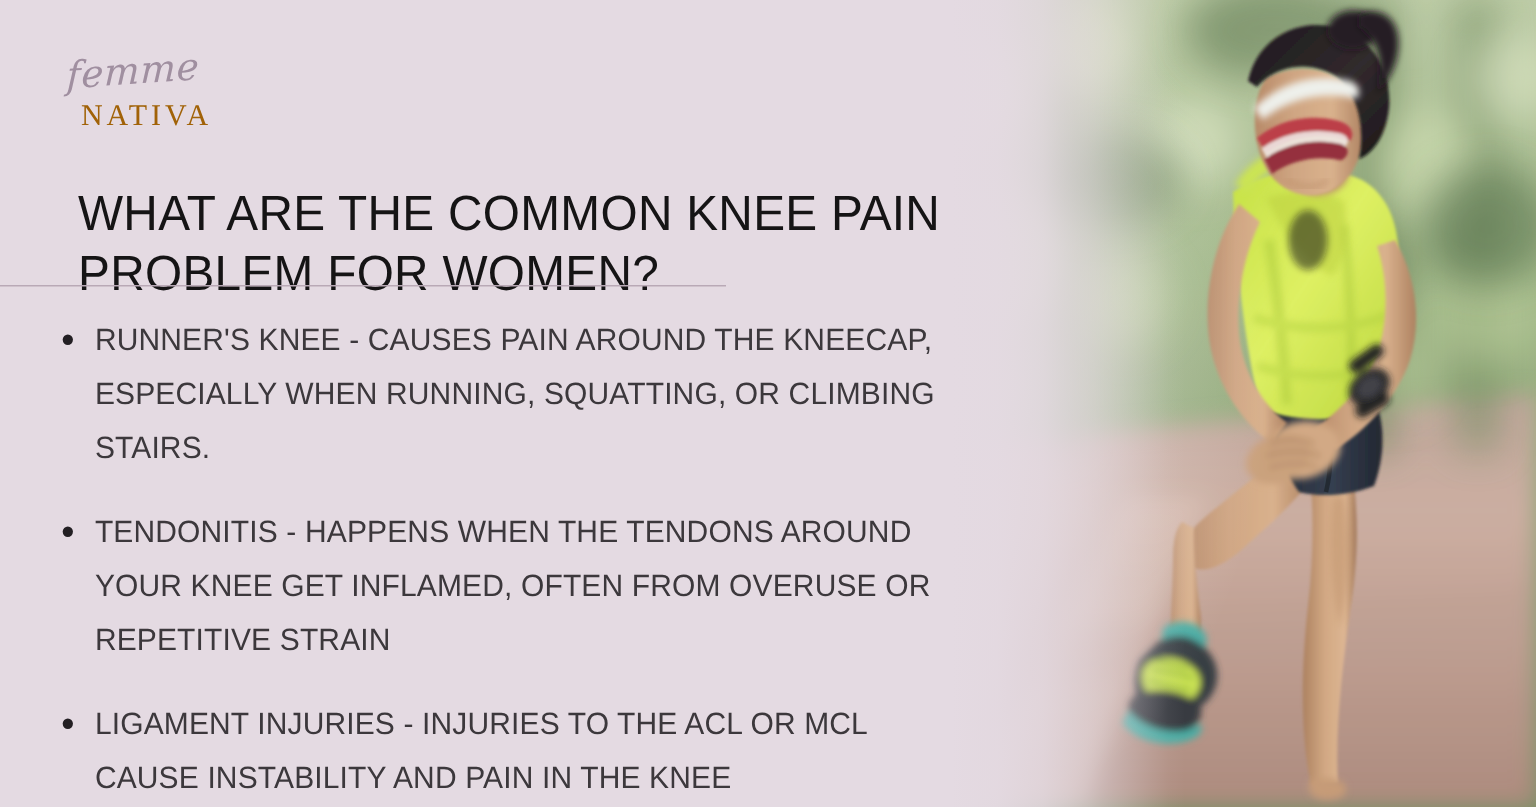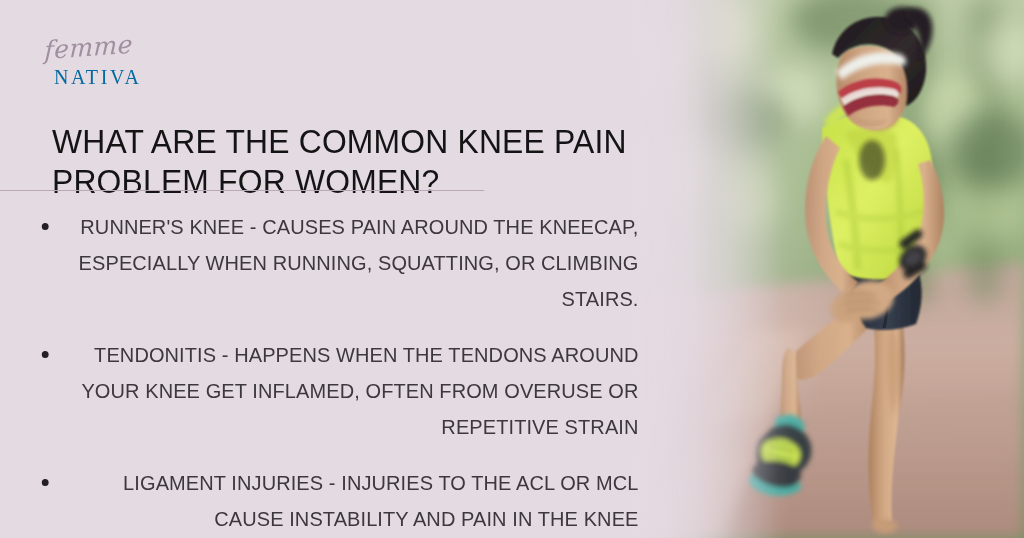--- a/index.html
+++ b/index.html
@@ -93,21 +93,21 @@
     transform: rotate(-4deg) skewX(-6deg);
     transform-origin: left bottom;
   }
   .logo-serif {
     position: absolute;
     left: 10px;
     top: 30px;
     font-family: "Liberation Serif", serif;
     font-size: 20px;
     font-weight: 400;
-    color: #0369a1;
+    color: #a16207;
     letter-spacing: 2.6px;
   }
 
   
   .headline {
     position: absolute;
     left: 52px;
     top: 100px;
     width: 620px;
     font-family: "Liberation Sans", sans-serif;
@@ -402,21 +402,21 @@
     <div class="logo">
       <div class="logo-script">femme</div>
       <div class="logo-serif">NATIVA</div>
     </div>
 
     <h1 class="headline">WHAT ARE THE COMMON KNEE PAIN
 PROBLEM FOR WOMEN?</h1>
 
     <div class="divider"></div>
 
-    <ul class="bullets" style="list-style:none;margin:0;padding:0;text-align:right;">
+    <ul class="bullets" style="list-style:none;margin:0;padding:0;">
       <li class="bullet-item">
         <span class="bullet-dot"></span>
         <span>RUNNER'S KNEE  - CAUSES PAIN AROUND THE KNEECAP, ESPECIALLY WHEN RUNNING, SQUATTING, OR CLIMBING STAIRS.</span>
       </li>
       <li class="bullet-item">
         <span class="bullet-dot"></span>
         <span>TENDONITIS - HAPPENS WHEN THE TENDONS AROUND YOUR KNEE GET INFLAMED, OFTEN FROM OVERUSE OR REPETITIVE STRAIN</span>
       </li>
       <li class="bullet-item">
         <span class="bullet-dot"></span>

